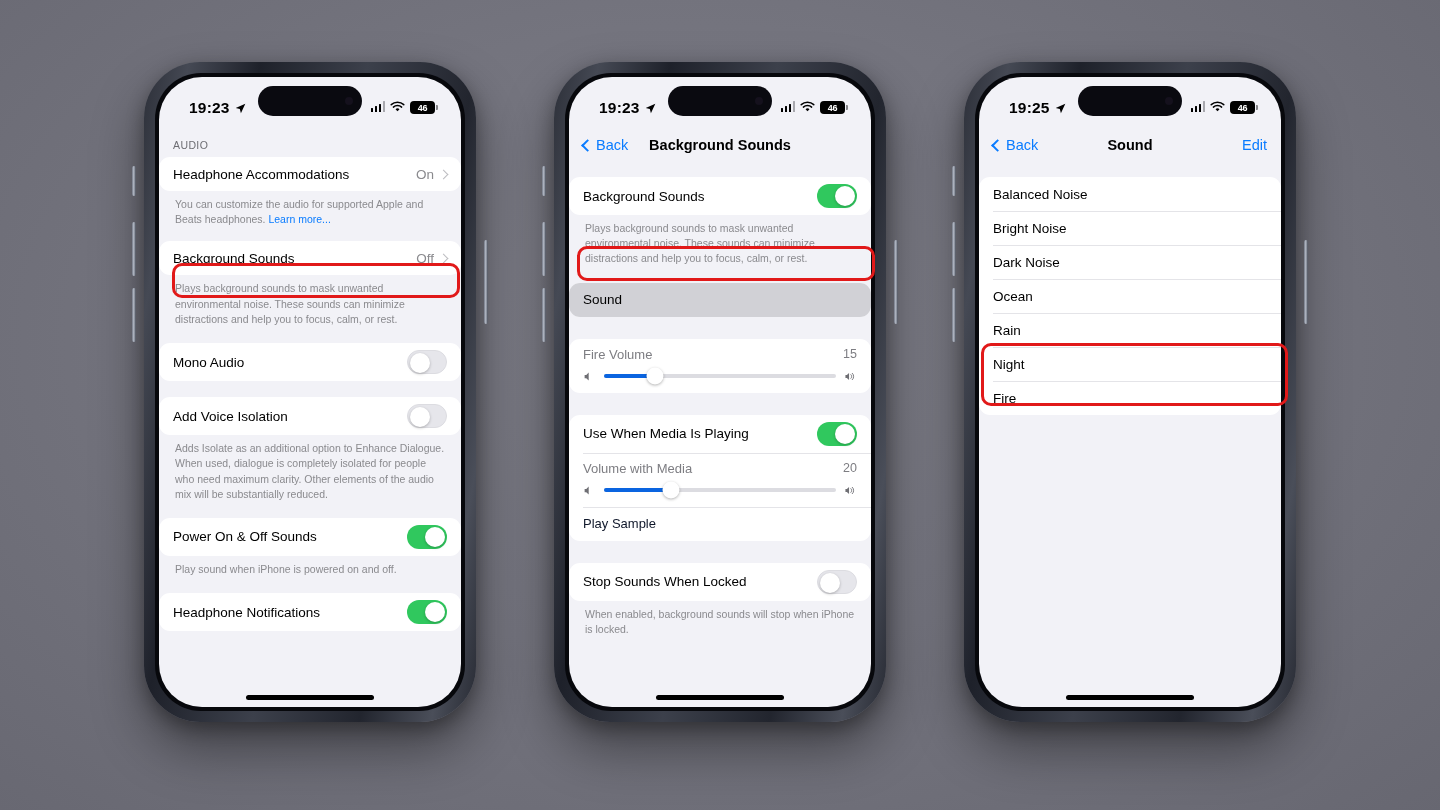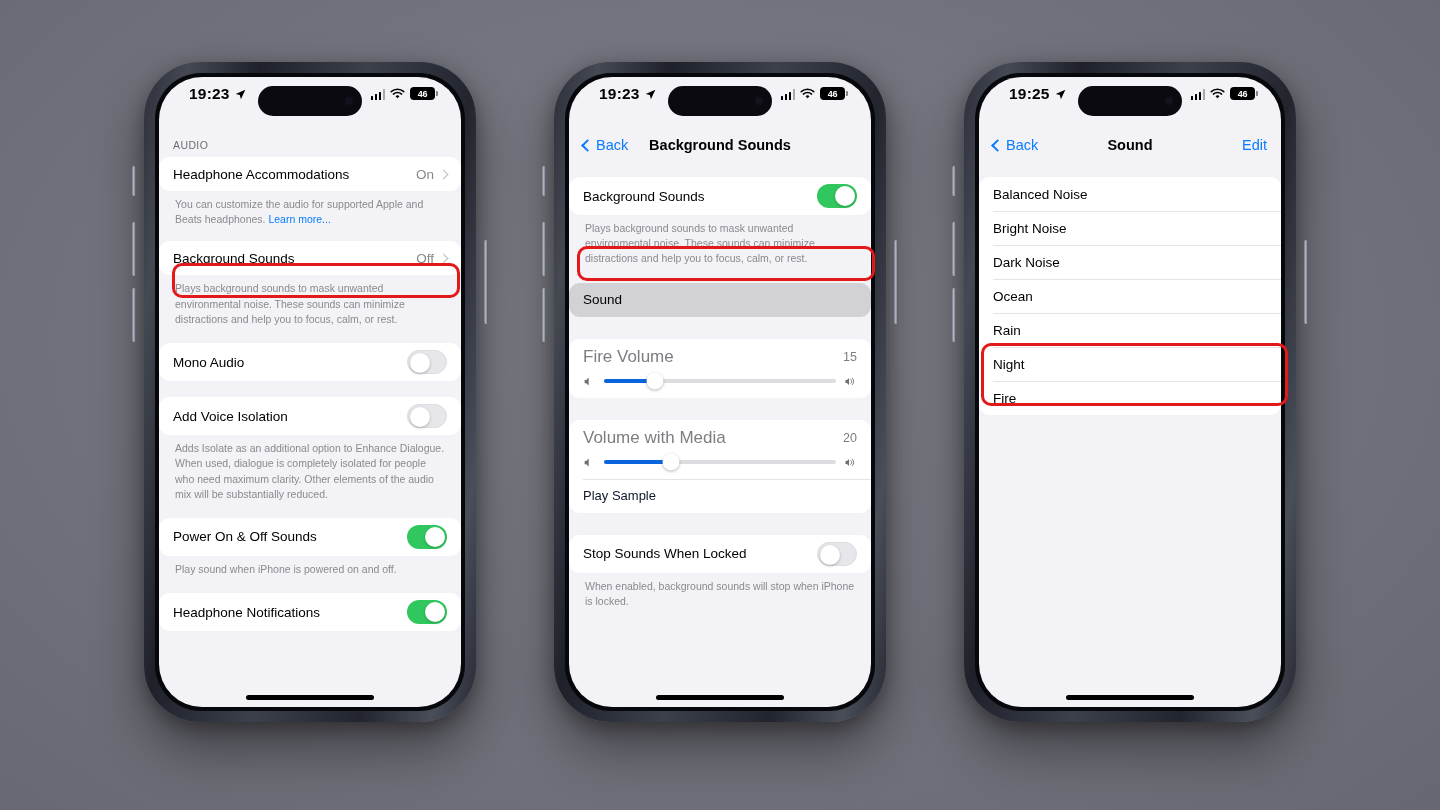--- a/index.html
+++ b/index.html
@@ -46,35 +46,35 @@
   .btn-right { right: -12px; width: 4px; }
   .b-action { top: 104px;  height: 30px; }
   .b-volup  { top: 160px;  height: 54px; }
   .b-voldn  { top: 226px;  height: 54px; }
   .b-power  { top: 178px;  height: 84px; }
 
   
   .statusbar {
     height: 50px; position: relative;
     display: flex; align-items: flex-start; justify-content: space-between;
-    padding: 8px 26px 0 30px;
+    padding: 22px 26px 0 30px;
   }
   .sb-time {
     font-size: 15.5px; font-weight: bold; color: #000;
     letter-spacing: .2px; display: flex; align-items: center; gap: 5px;
   }
   .loc-arrow { width: 11px; height: 11px; display: inline-block; }
   .island {
     position: absolute; left: 50%; transform: translateX(-50%);
     top: 9px; width: 104px; height: 30px; border-radius: 16px;
     background: #0a0a10;
     display: flex; align-items: center; justify-content: flex-end; padding-right: 9px;
   }
   .island-dot { width: 8px; height: 8px; border-radius: 50%; background: #15111d; }
-  .sb-right { display: flex; align-items: flex-end; gap: 5px; padding-top: 2px; }
+  .sb-right { display: flex; align-items: flex-start; gap: 5px; padding-top: 2px; }
   .cell { display: flex; align-items: flex-end; gap: 1.5px; height: 11px; }
   .cell i { width: 2.5px; background: #000; border-radius: .5px; display: block; }
   .cell i:nth-child(1){height:4px}
   .cell i:nth-child(2){height:6px}
   .cell i:nth-child(3){height:8.5px}
   .cell i:nth-child(4){height:11px; background:#a8a8ae}
   .batt {
     width: 25px; height: 13px; border-radius: 4px; background: #000;
     display: flex; align-items: center; justify-content: center; position: relative;
   }
@@ -124,21 +124,21 @@
   .toggle .knob {
     position: absolute; top: 2px; width: 20px; height: 20px; border-radius: 50%;
     background: #fff; box-shadow: 0 1px 3px rgba(0,0,0,.25);
   }
   .toggle.on  .knob { right: 2px; }
   .toggle.off .knob { left: 2px; }
 
   
   .slider-row { padding: 8px 14px 10px; }
   .sl-head { display:flex; justify-content:space-between; align-items:center; margin-bottom: 8px; }
-  .sl-name { font-size: 17px; color: #7d7d82; }
+  .sl-name { font-size: 13px; color: #7d7d82; }
   .sl-val  { font-size: 12.5px; color: #7d7d82; }
   .sl-body { display:flex; align-items:center; gap: 8px; }
   .sl-track { flex:1; height: 4px; border-radius: 2px; background:#dcdce1; position: relative; }
   .sl-fill  { position:absolute; left:0; top:0; height:100%; border-radius:2px; background:#0a64e0; }
   .sl-knob  { position:absolute; top:50%; transform:translate(-50%,-50%); width:17px;height:17px;border-radius:50%;background:#fff;box-shadow:0 1px 3px rgba(0,0,0,.3);}
   .spk { width: 13px; height: 13px; color:#6f6f74; flex:0 0 auto; }
   .link-row { font-size: 13px; color:#0f172a; padding: 9px 14px; cursor:pointer; }
 
   
   .home-ind {
@@ -351,20 +351,26 @@
                 <path d="M7 3 L4 6 H2 v4 h2 l3 3 Z" fill="#6f6f74"></path>
                 <path d="M9.6 5.4 a3.4 3.4 0 0 1 0 5.2" stroke="#6f6f74" stroke-width="1.3" fill="none" stroke-linecap="round"></path>
                 <path d="M11.6 3.6 a6 6 0 0 1 0 8.8" stroke="#6f6f74" stroke-width="1.3" fill="none" stroke-linecap="round"></path>
               </svg>
             </div>
           </div>
         </div>
 
         <div style="height:22px"></div>
         <div class="card">
+          <div class="row">
+            <span class="row-label">Use When Media Is Playing</span>
+            <div class="toggle on">
+                <div class="knob"></div>
+              </div>
+          </div>
           <div class="slider-row row" style="display:block">
             <div class="sl-head">
               <span class="sl-name">Volume with Media</span>
               <span class="sl-val">20</span>
             </div>
             <div class="sl-body">
               <svg class="spk" viewBox="0 0 16 16">
                   <path d="M7 3 L4 6 H2 v4 h2 l3 3 Z" fill="#6f6f74"></path>
                 </svg>
               <div class="sl-track">

